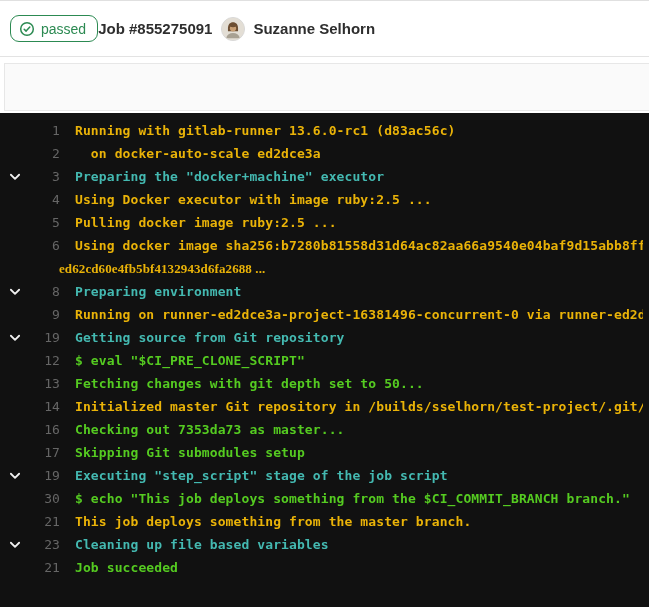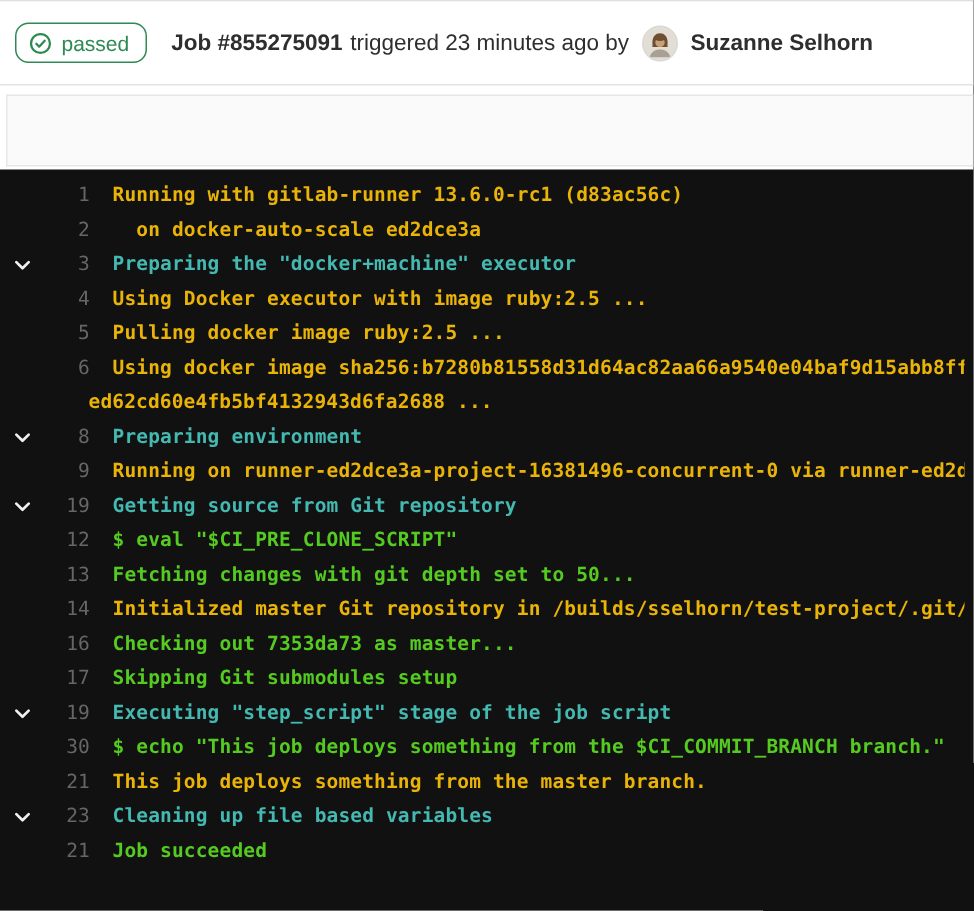--- a/index.html
+++ b/index.html
@@ -29,21 +29,20 @@
     border-radius: 9px;
     color: #2c8a52;
     font-size: 14px;
     background: #fff;
     cursor: pointer;
   }
   .badge svg { display: block; }
   .meta {
     display: flex;
     align-items: center;
-    margin-left: 16px;
     font-size: 15px;
     color: #2e2e2e;
     gap: 5px;
   }
   .meta .bold { font-weight: 700; }
   .avatar {
     width: 24px; height: 24px;
     border-radius: 50%;
     overflow: hidden;
     display: inline-block;
@@ -97,41 +96,40 @@
     cursor: pointer;
   }
   .txt {
     flex: 1;
     min-width: 0;
     margin-left: 15px;
     white-space: pre;
     overflow: hidden;
     font-weight: 700;
   }
-  .row.cont .txt { margin-left: -1px; }
+  .row.cont .txt { margin-left: -1px; font-family: Liberation Serif, serif; }
   .txt.section { color: #44b9b1; }
   .txt.green   { color: #55cb21; }
   .txt.text    { color: #eab308; }
 </style>
 </head>
 <body>
 
 <div class="header">
   <div class="badge">
     <span>
       <svg width="16" height="16" viewBox="0 0 16 16">
         <circle cx="8" cy="8" r="6.3" fill="none" stroke="#2c8a52" stroke-width="1.5"></circle>
         <path d="M5.2 8.2l1.9 1.9 3.7-4" fill="none" stroke="#2c8a52" stroke-width="1.5" stroke-linecap="round" stroke-linejoin="round"></path>
       </svg>
     </span>
     <span>passed</span>
   </div>
   <div class="meta">
     <span class="bold">Job #855275091</span>
-    <span>triggered 23 minutes ago by</span>
     <span class="avatar">
       <svg width="22" height="22" viewBox="0 0 24 24">
         <rect width="24" height="24" fill="#e3ded5"></rect>
         <path d="M6.5 11c0-4 2.2-6.5 5.5-6.5S17.5 7 17.5 11v3.5h-11z" fill="#6e4f33"></path>
         <circle cx="12" cy="11.2" r="3.4" fill="#c99f74"></circle>
         <path d="M4.5 22c1-3.8 3.8-5.6 7.5-5.6s6.5 1.8 7.5 5.6z" fill="#a8a193"></path>
         <path d="M8.6 9.2c.5-1.8 1.7-2.6 3.4-2.6s2.9.8 3.4 2.6c-1 .6-2.1.9-3.4.9s-2.4-.3-3.4-.9z" fill="#6e4f33"></path>
       </svg>
     </span>
     <span class="bold">Suzanne Selhorn</span>

